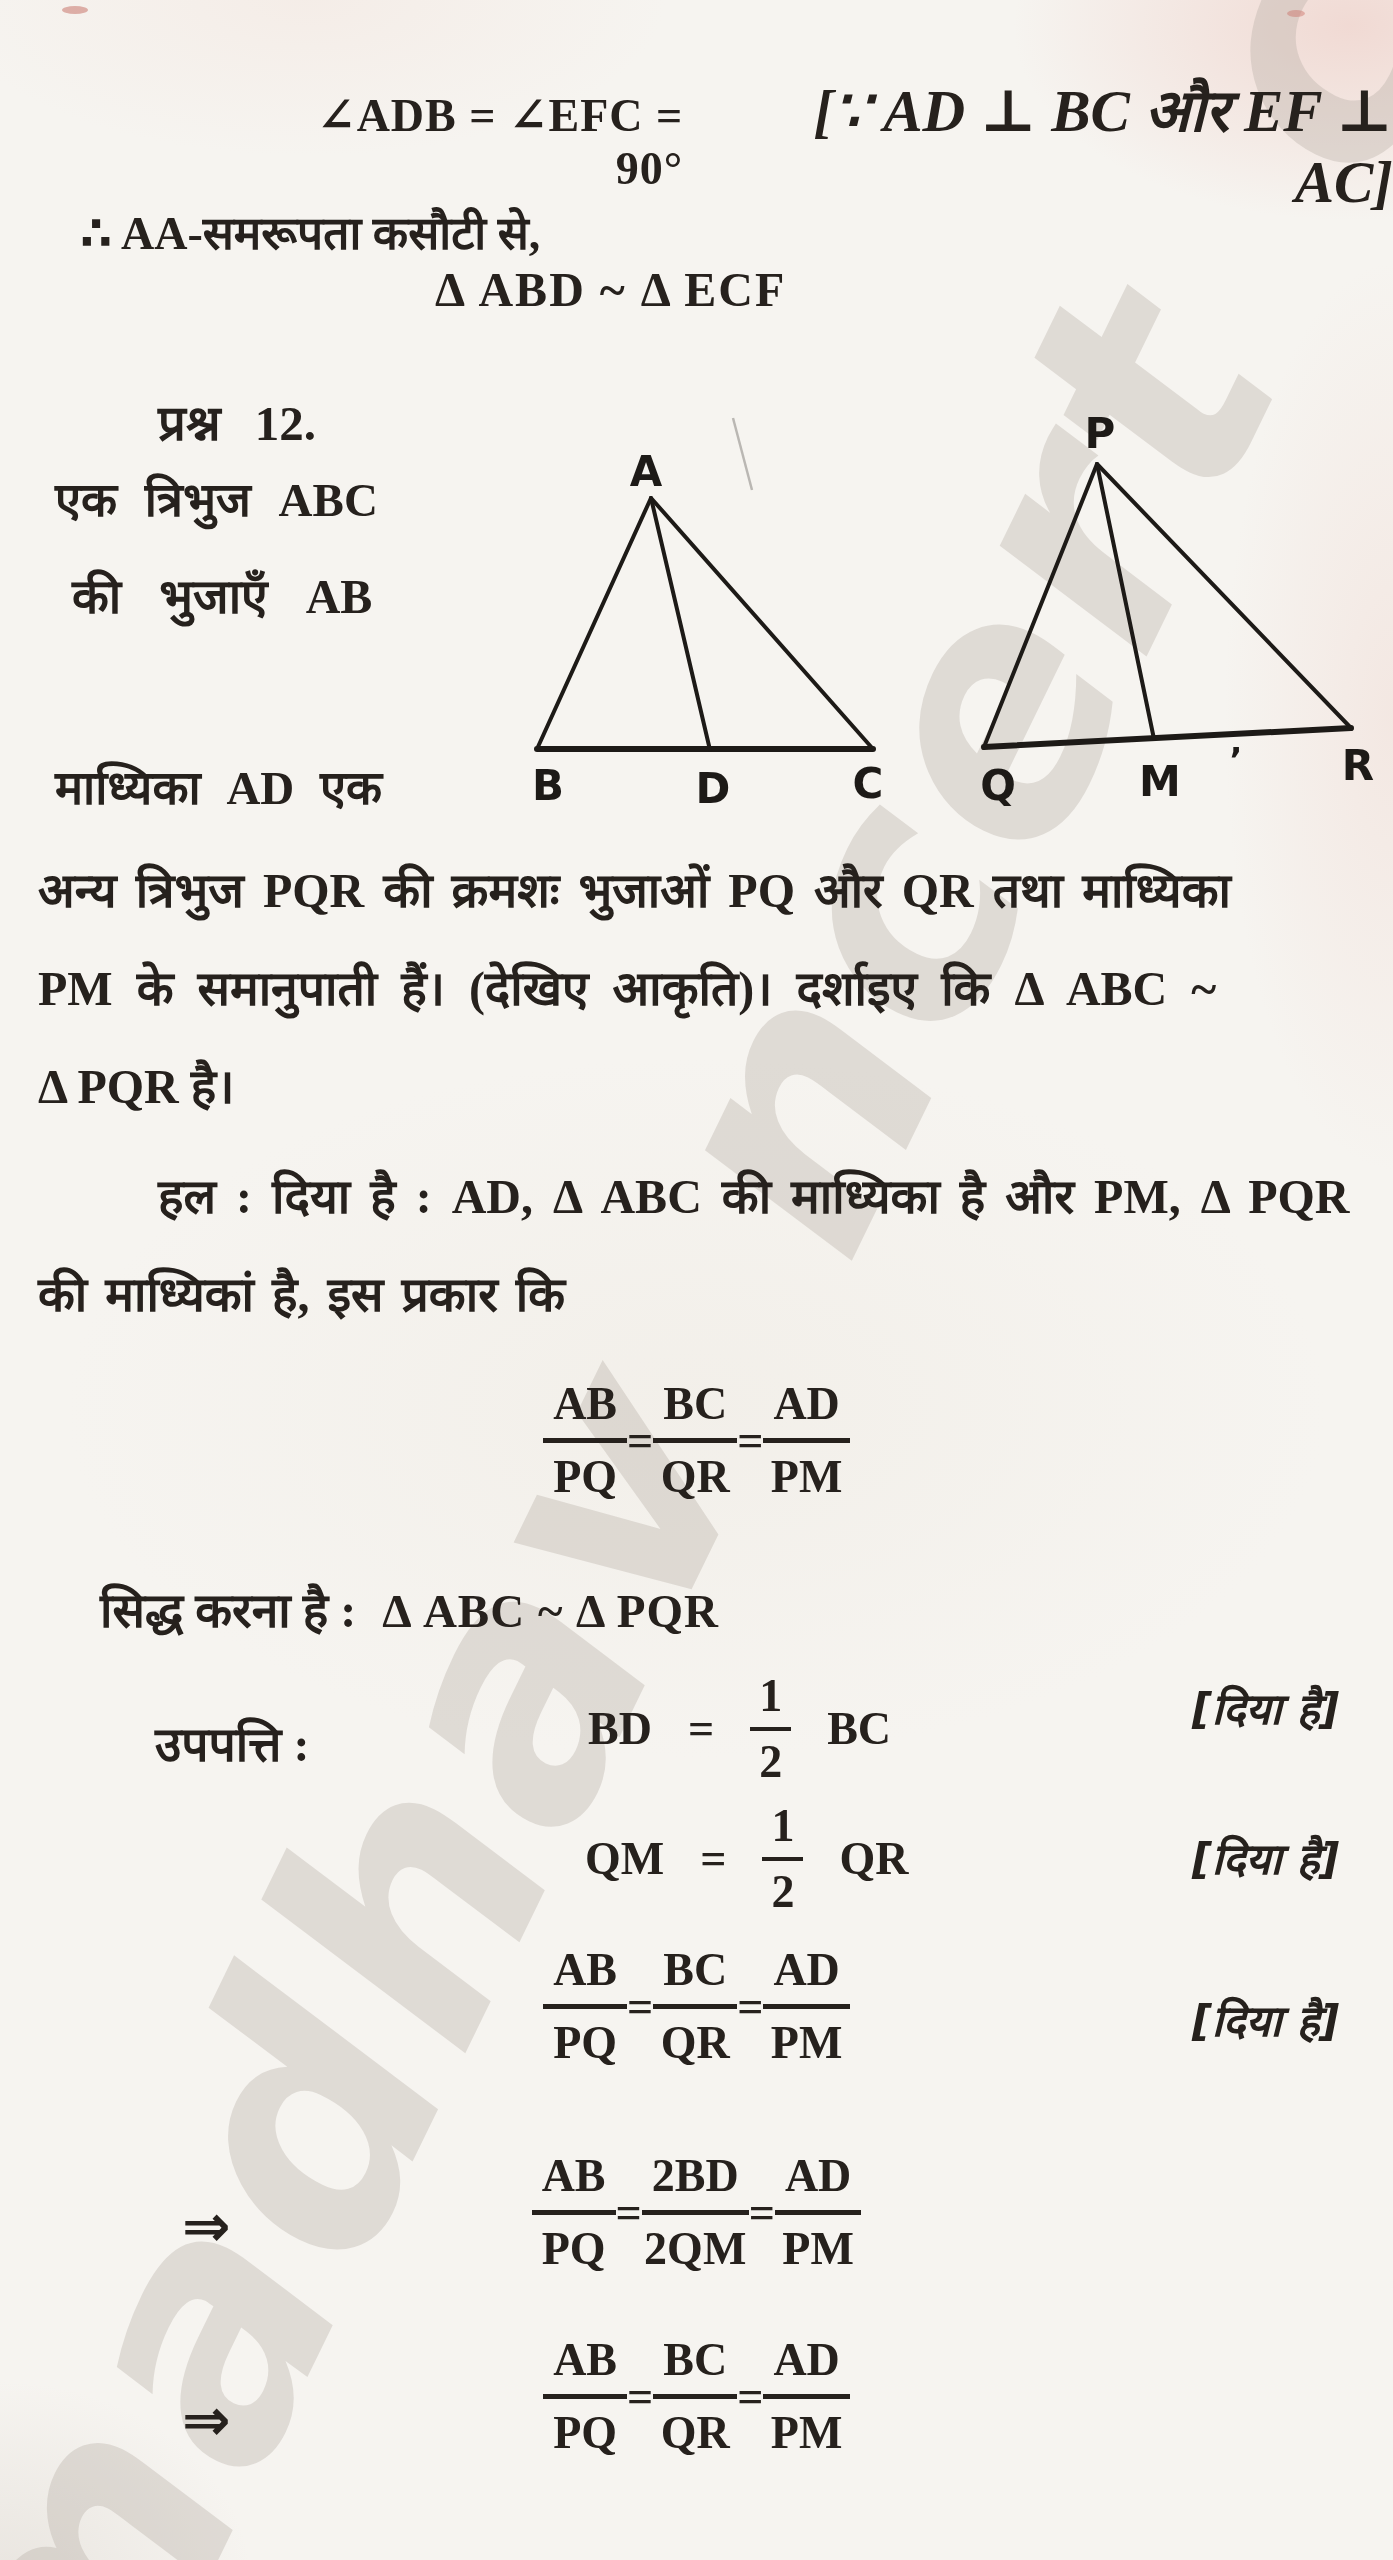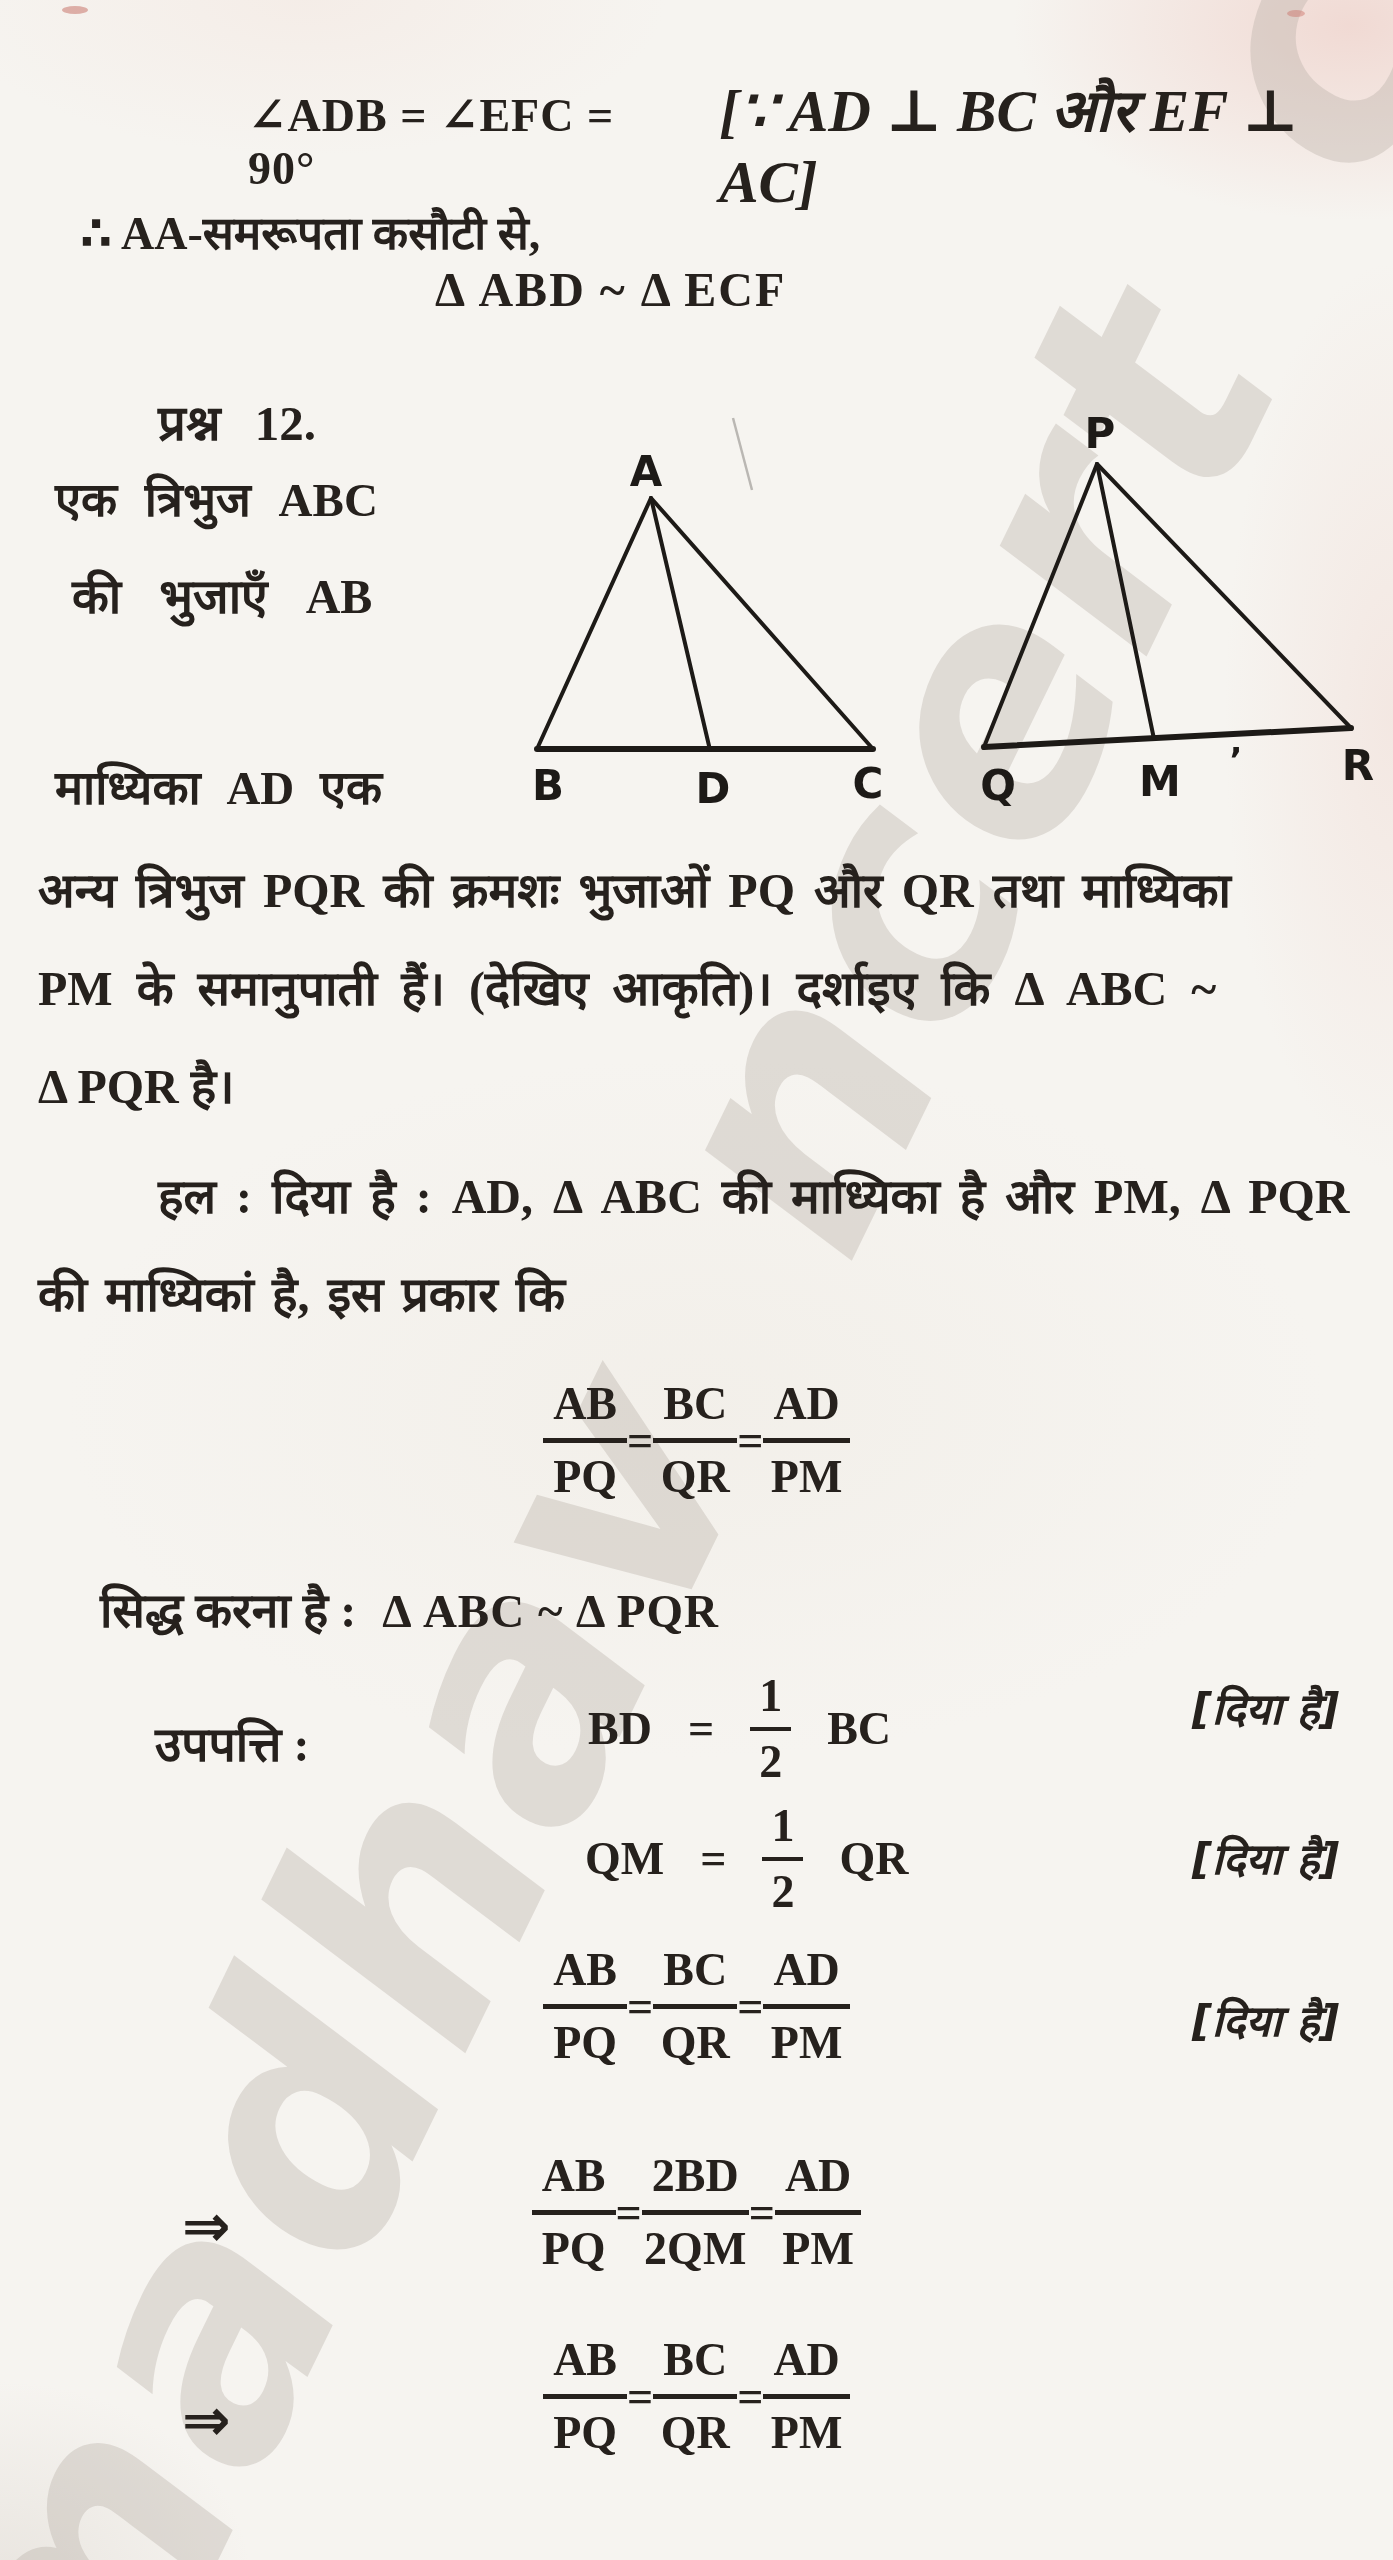--- a/index.html
+++ b/index.html
@@ -11,21 +11,21 @@
       radial-gradient(ellipse 600px 260px at 22% 0%, rgba(243,228,221,.45), transparent 60%),
       radial-gradient(ellipse 420px 340px at 0% 101%, rgba(219,213,206,.5), transparent 60%),
       radial-gradient(ellipse 900px 500px at 50% 55%, rgba(240,236,229,.6), transparent 70%),
       #f6f4f0;
     font-kerning:normal;color:#26211d;
   }
   .abs{position:absolute;}
   
   .mix{font-family:"Liberation Serif","DejaVu Serif","DejaVu Sans",sans-serif;font-weight:600;color:#26211d;}
   
-  .mx{font-family:"Liberation Serif","DejaVu Serif",serif;font-weight:700;color:#26211d;}
+  .mx{font-family:"Liberation Serif","DejaVu Serif",serif;font-weight:700;color:#26211d;text-align:right;}
   .it{font-style:italic;}
   .watermark{
     position:absolute;left:-900px;top:1120px;width:3200px;
     font-family:"DejaVu Sans",sans-serif;font-style:italic;font-weight:700;
     font-size:330px;letter-spacing:6px;word-spacing:70px;white-space:nowrap;
     color:rgba(178,169,160,.34);transform:rotate(-64deg);text-align:center;
     pointer-events:none;
   }
   .eqrow{position:absolute;left:0;width:1393px;display:flex;justify-content:center;}
   .chain{display:inline-flex;align-items:center;font-size:46px;}

